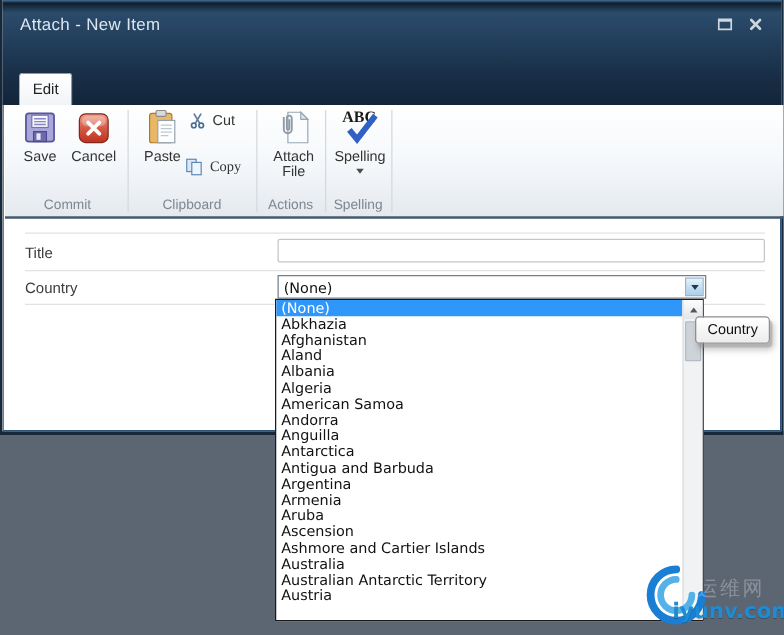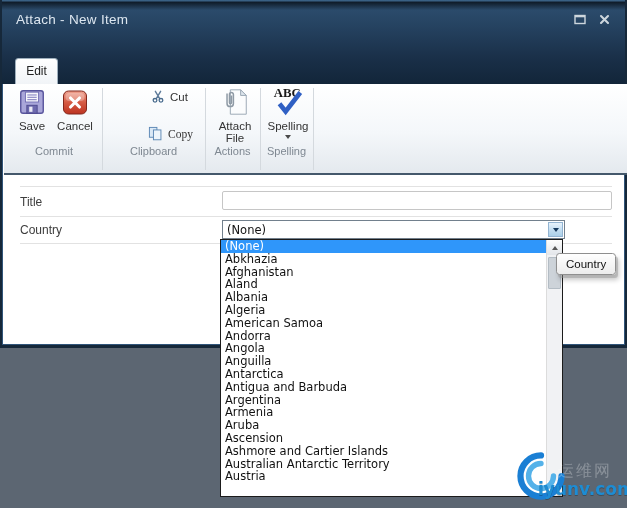--- a/index.html
+++ b/index.html
@@ -27,21 +27,21 @@
     background:linear-gradient(#ffffff,#f1f4f7); border:1px solid #9fb0bd; border-bottom:none;
     border-radius:3.5px 3.5px 0 0; font-size:12px; color:#222; text-align:center; line-height:25px;
   }
   
   .ribbon {
     position:absolute; left:2px; top:84px; width:623px; height:91px;
     background:linear-gradient(180deg,#ffffff 0%,#f4f7fa 55%,#e4e9ee 100%);
     border-bottom:2px solid #44586b;
   }
   .vsep { position:absolute; top:4px; height:82px; width:1px; background:#d4d9de; }
-  .grp { position:absolute; top:61px; font-size:11px; color:#7e8791; text-align:center; }
+  .grp { position:absolute; top:74px; font-size:11px; color:#7e8791; text-align:center; }
   .rbtn { position:absolute; display:flex; flex-direction:column; align-items:center; font-size:11.5px; color:#333; cursor:default; }
   .rbtn .lbl { margin-top:3px; line-height:12px; text-align:center; }
   .rbtn-sm { position:absolute; display:flex; align-items:center; gap:5px; font-size:11.5px; color:#333; cursor:default; }
   .spell-arrow { width:0; height:0; border-left:3.5px solid transparent; border-right:3.5px solid transparent; border-top:4px solid #4a4a4a; margin-top:3px; }
   
   .sep { position:absolute; left:18px; width:592px; height:1px; background:#e2e2e2; }
   .field-label { position:absolute; left:18px; font-size:12px; color:#3d3d3d; }
   .title-input {
     position:absolute; left:220px; top:191px; width:390px; height:19px;
     border:1px solid #c6c6c6; border-radius:2px; font-family:"DejaVu Sans",sans-serif; font-size:11.5px; padding:0 4px; color:#222; background:#fff;
@@ -137,20 +137,32 @@
                 <stop offset="1" stop-color="#bd3321"></stop>
             </linearGradient>
           </defs>
           <rect x="3.5" y="4" width="23" height="23" rx="5" fill="url(#gc1)" stroke="#82271c"></rect>
           <rect x="5.5" y="6" width="19" height="8" rx="4" fill="rgba(255,255,255,.28)"></rect>
           <path d="M10.5 11 L19.5 20 M19.5 11 L10.5 20" stroke="#fff" stroke-width="3.1" stroke-linecap="round"></path>
         </svg>
         <span class="lbl">Cancel</span>
       </div>
 
+      <div class="rbtn" style="left:104px; top:3px; width:44px;">
+        <svg width="30" height="30" viewBox="0 0 32 32">
+          <rect x="5" y="4" width="19" height="25" rx="2" fill="#e9b765" stroke="#a87a2e"></rect>
+          <rect x="10.5" y="1.5" width="8.5" height="5" rx="1" fill="#dadada" stroke="#8c8c8c"></rect>
+          <rect x="12" y="10" width="14.5" height="19" fill="#ffffff" stroke="#93a2ae"></rect>
+          <line x1="14.5" y1="14" x2="24" y2="14" stroke="#bcc7cf"></line>
+          <line x1="14.5" y1="17" x2="24" y2="17" stroke="#bcc7cf"></line>
+          <line x1="14.5" y1="20" x2="24" y2="20" stroke="#bcc7cf"></line>
+          <line x1="14.5" y1="23" x2="21" y2="23" stroke="#bcc7cf"></line>
+        </svg>
+        <span class="lbl">Paste</span>
+      </div>
       <div class="rbtn-sm" style="left:147px; top:6px;">
         <svg width="14" height="14" viewBox="0 0 16 16">
           <path d="M5 1.5 L9.8 9.5 M11 1.5 L6.2 9.5" stroke="#5f7c9b" stroke-width="1.6" stroke-linecap="round"></path>
           <circle cx="4.6" cy="11.8" r="2.1" fill="none" stroke="#4a6c8e" stroke-width="1.5"></circle>
           <circle cx="11.4" cy="11.8" r="2.1" fill="none" stroke="#4a6c8e" stroke-width="1.5"></circle>
         </svg>
         <span>Cut</span>
       </div>
       <div class="rbtn-sm" style="left:144px; top:42px;font-family:Liberation Serif, serif;">
         <svg width="15" height="15" viewBox="0 0 16 16">
@@ -206,29 +218,29 @@
   <div class="listbox">
     <div class="list">
         <div class="list-item selected">(None)</div>
         <div class="list-item">Abkhazia</div>
         <div class="list-item">Afghanistan</div>
         <div class="list-item">Aland</div>
         <div class="list-item">Albania</div>
         <div class="list-item">Algeria</div>
         <div class="list-item">American Samoa</div>
         <div class="list-item">Andorra</div>
-        <div class="list-item">Angola</div>
         <div class="list-item">Anguilla</div>
         <div class="list-item">Antarctica</div>
         <div class="list-item">Antigua and Barbuda</div>
         <div class="list-item">Argentina</div>
         <div class="list-item">Armenia</div>
         <div class="list-item">Aruba</div>
         <div class="list-item">Ascension</div>
         <div class="list-item">Ashmore and Cartier Islands</div>
+        <div class="list-item">Australia</div>
         <div class="list-item">Australian Antarctic Territory</div>
         <div class="list-item">Austria</div>
       </div>
     <div class="sbar">
       <div class="sb-btn sb-up">
         <span class="tri-up"></span>
       </div>
       <div class="sb-thumb"></div>
       <div class="sb-btn sb-down">
         <span class="tri-down"></span>

